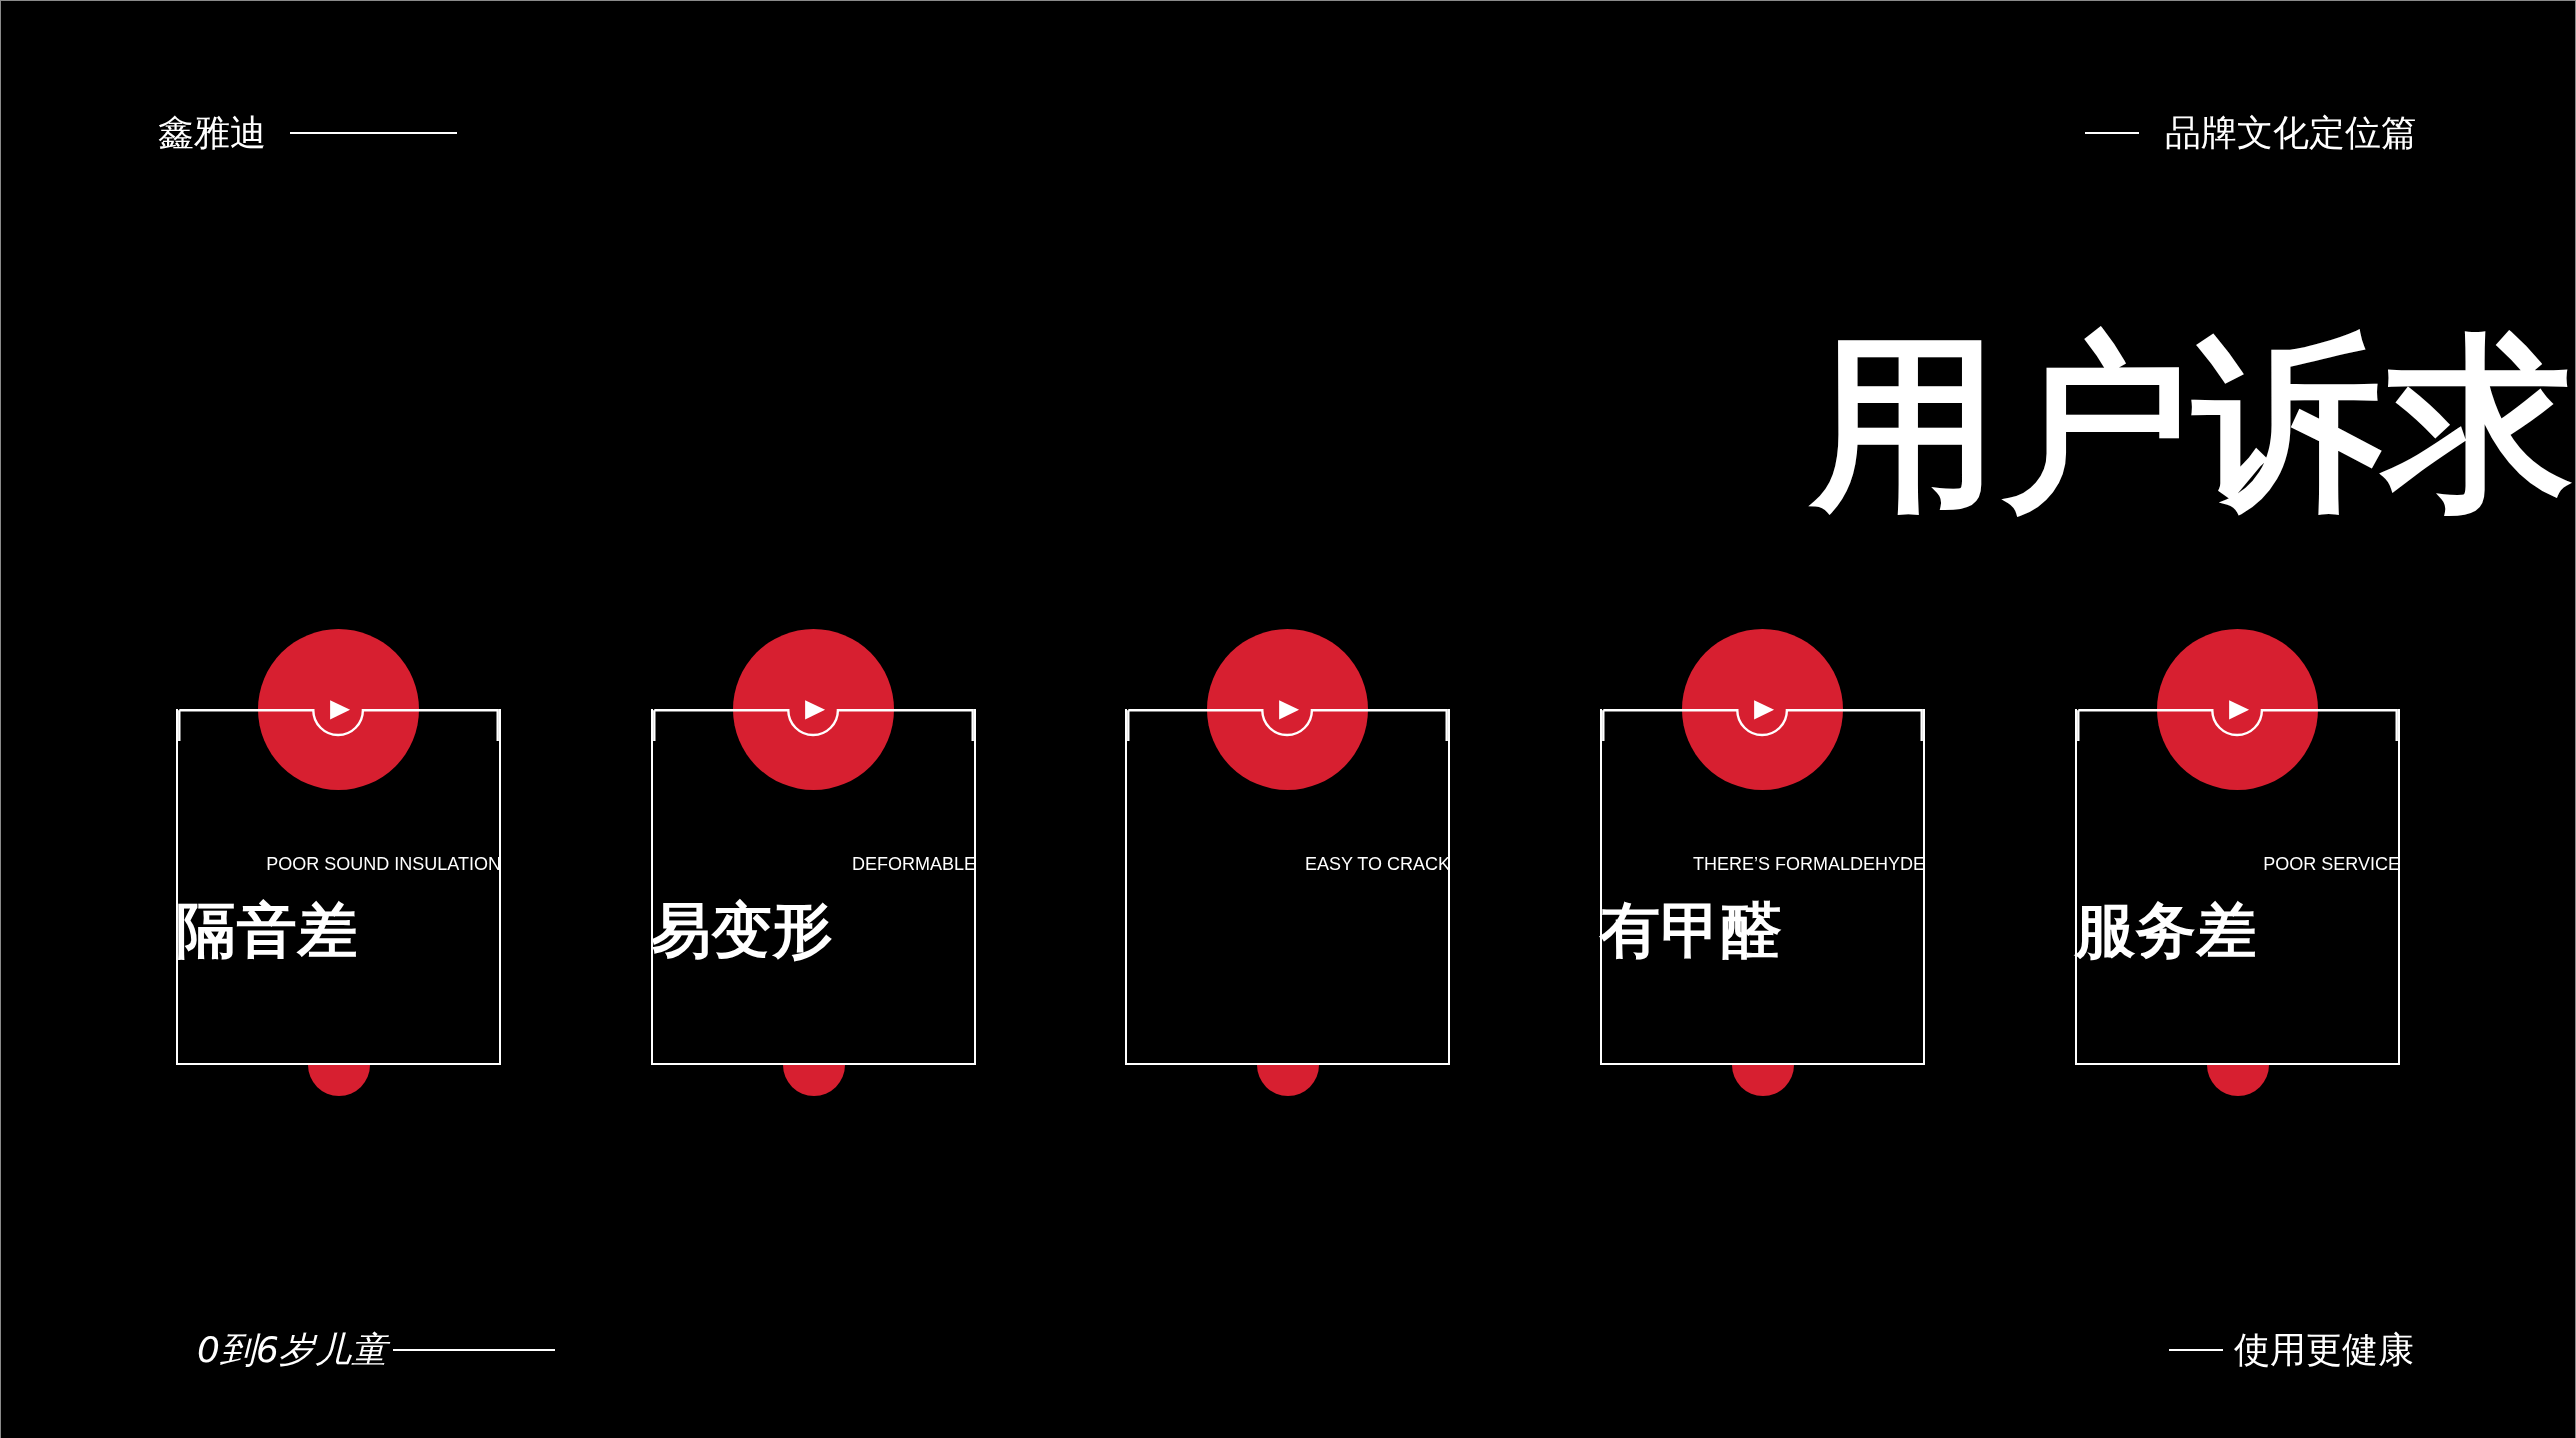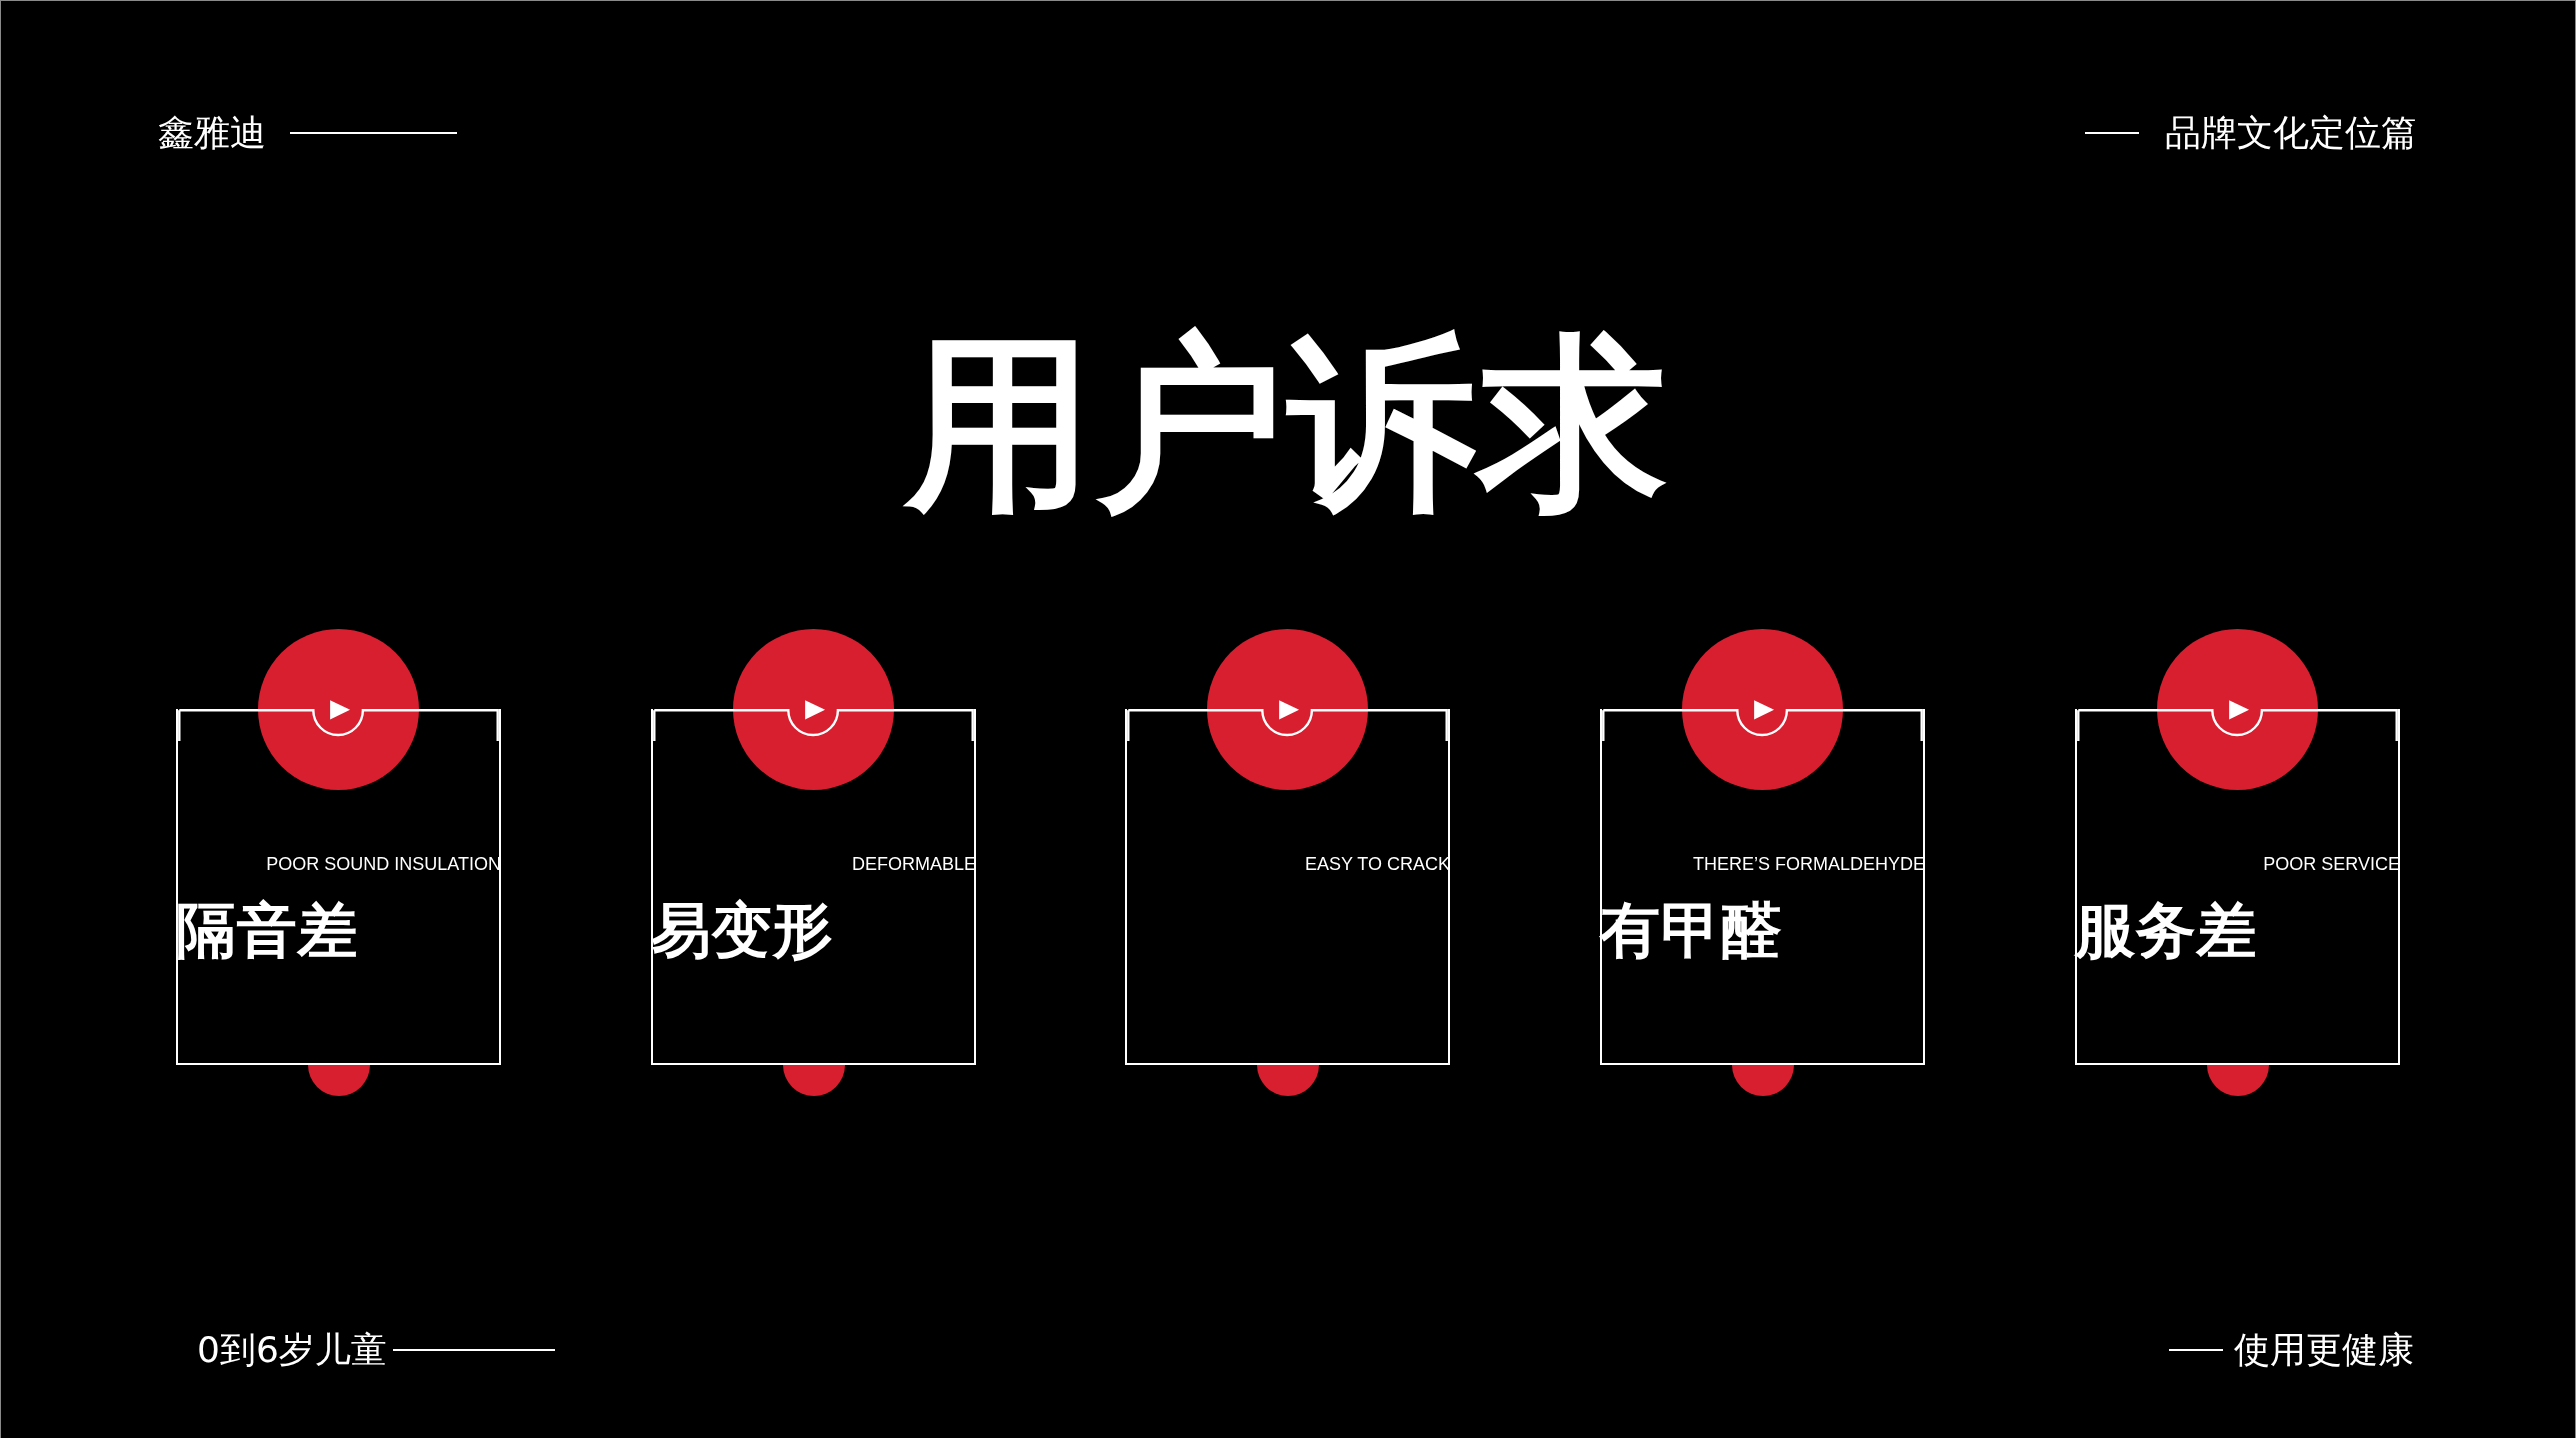--- a/index.html
+++ b/index.html
@@ -7,26 +7,26 @@
     body { font-family: "DejaVu Sans", "Liberation Sans", sans-serif; color: #fff; position: relative; }
     .frame { position: absolute; left: 0; top: 0; width: 2576px; height: 1439px; border: 1.6px solid #8a8a8a; pointer-events: none; }
 
     .corner { position: absolute; display: flex; align-items: center; font-size: 36px; line-height: 1; color: #fff; white-space: nowrap; }
     .rule { display: inline-block; height: 2.4px; background: #fff; }
 
     #tl { left: 158px; top: 115px; }
     #tl .rule { width: 167px; margin-left: 24px; }
     #tr { right: 159px; top: 115px; }
     #tr .rule { width: 54px; margin-right: 26px; }
-    #bl { left: 197px; top: 1332px; }
+    #bl { left: 197px; top: 1332px; font-style: italic; }
     #bl .rule { width: 162px; margin-left: 6.5px; }
     #br { right: 162px; top: 1332px; }
     #br .rule { width: 54px; margin-right: 11.4px; }
 
-    .title { position: absolute; left: 0; width: 2576px; top: 321px; text-align: center; font-size: 188px; font-weight: bold; line-height: 1.1; letter-spacing: 3.2px; }
+    .title { position: absolute; left: 0; width: 2576px; top: 321px; text-align: right; font-size: 188px; font-weight: bold; line-height: 1.1; letter-spacing: 3.2px; }
 
     .card { position: absolute; top: 709px; width: 325px; height: 356px; }
     .card .dot-bottom { position: absolute; left: 50%; top: 356px; width: 62px; height: 62px; margin-left: -31px; margin-top: -31px; border-radius: 50%; background: #d71f30; }
     .card .box { position: absolute; left: 0; top: 0; width: 325px; height: 356px; border: 2.4px solid #fff; border-top: none; background: #000; }
     .card .circle { position: absolute; left: 50%; top: -80px; width: 161px; height: 161px; margin-left: -81px; border-radius: 50%; background: #d71f30; }
     .card .topline { position: absolute; left: 0; top: -0.8px; width: 325px; height: 32px; }
     .card .eng { position: absolute; left: 0; width: 100%; top: 146px; text-align: right; font-family: "Liberation Sans", sans-serif; font-size: 18px; line-height: 1; letter-spacing: 0; }
     .card .cn { position: absolute; left: 0; width: 100%; top: 188px; text-align: left; font-size: 60px; font-weight: bold; line-height: 1.1; letter-spacing: 0.8px; }
   </style>
 </head>

